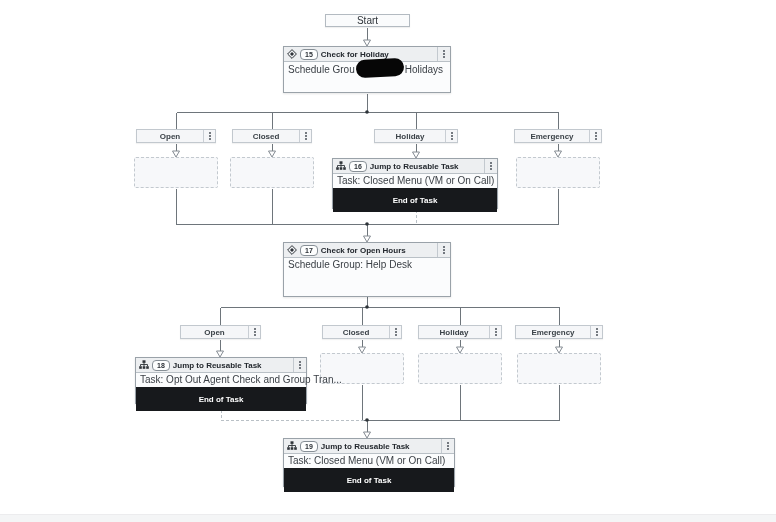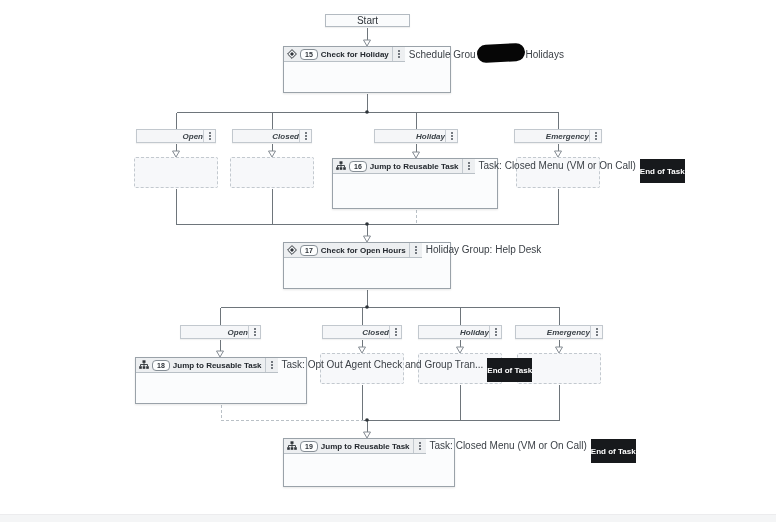--- a/index.html
+++ b/index.html
@@ -13,21 +13,21 @@
   
   .start-box{
     position:absolute;left:325px;top:14px;width:85px;height:13px;
     background:#fafbfc;border:1px solid #b3bac1;
     display:flex;align-items:center;justify-content:center;
     font-size:10px;color:#2f343a;box-shadow:0 1px 1px rgba(0,0,0,.06);
   }
 
   
   .node{
-    position:absolute;display:flex;flex-direction:row;
+    position:absolute;display:flex;flex-direction:column;
     background:#fbfcfd;border:1px solid #9aa2a9;box-shadow:0 1px 2px rgba(0,0,0,.10);
   }
   .node-header{
     height:15px;flex:none;background:#edeff1;border-bottom:1px solid #b9c0c6;
     display:flex;align-items:center;gap:3px;padding-left:3px;
   }
   .nh-icon{flex:none;display:flex;align-items:center;}
   .nh-badge{
     flex:none;background:#fdfefe;border:1px solid #878f96;border-radius:4px;
     font-size:7px;font-weight:bold;color:#2a2f35;line-height:9px;padding:0 4px;
@@ -56,22 +56,22 @@
     display:inline-block;width:48px;height:18px;background:#060606;border-radius:9px;
     margin:-5px 1px -9px 1px;vertical-align:text-top;transform:rotate(-3deg);
   }
 
   
   .branch{
     position:absolute;height:14px;background:#f5f6f8;border:1px solid #c2c8ce;
     display:flex;align-items:center;box-shadow:0 1px 1px rgba(0,0,0,.05);
   }
   .branch-label{
-    flex:1;text-align:right;font-size:8px;font-weight:bold;color:#3b4248;
-    white-space:nowrap;overflow:hidden;font-style:italic;
+    flex:1;text-align:center;font-size:8px;font-weight:bold;color:#3b4248;
+    white-space:nowrap;overflow:hidden;
   }
   .branch .kebab{width:12px;border-left:1px solid #c9ced4;}
 
   
   .placeholder{
     position:absolute;width:84px;height:31px;background:#f7f8fa;
     border:1px dashed #c3c9cf;border-radius:2px;
   }
 
   .bottom-gutter{
@@ -208,35 +208,35 @@
       <span class="nh-badge">16</span>
       <span class="nh-title">Jump to Reusable Task</span>
       <span class="kebab">
           <i></i>
         </span>
     </div>
     <div class="node-body"><span>Task: Closed Menu (VM or On Call)</span></div>
     <div class="node-footer">End of Task</div>
   </div>
 
-  <div class="node" style="left:283px;top:242px;width:168px;height:47px;">
+  <div class="node" style="left:283px;top:242px;width:168px;height:55px;">
     <div class="node-header">
       <span class="nh-icon">
         <svg class="icon-svg" width="10" height="10" viewBox="0 0 10 10">
             <path d="M5 0.6 L9.4 5 L5 9.4 L0.6 5 Z" fill="none" stroke="#2e3338"></path>
             <path d="M5 3 L7 5 L5 7 L3 5 Z" fill="#2e3338"></path>
           </svg>
       </span>
       <span class="nh-badge">17</span>
       <span class="nh-title">Check for Open Hours</span>
       <span class="kebab">
           <i></i>
         </span>
     </div>
-    <div class="node-body"><span>Holiday Group: Help Desk</span></div>
+    <div class="node-body"><span>Schedule Group: Help Desk</span></div>
   </div>
 
   <div class="branch" style="left:180px;top:325px;width:81px;">
     <span class="branch-label">Open</span>
     <span class="kebab">
         <i></i>
       </span>
   </div>
   <div class="branch" style="left:322px;top:325px;width:80px;">
     <span class="branch-label">Closed</span>

